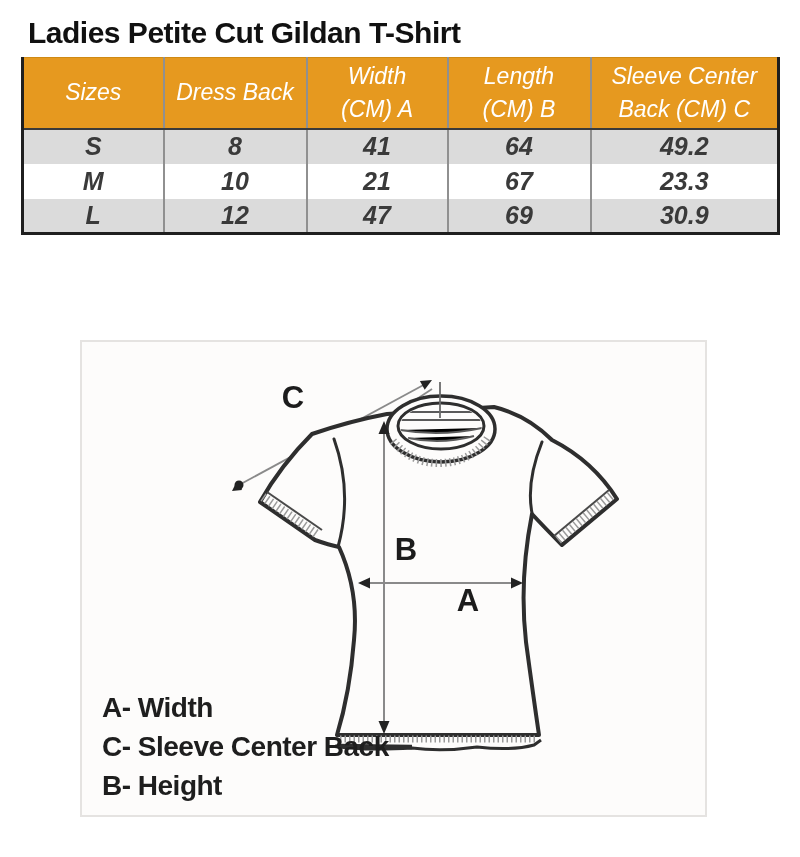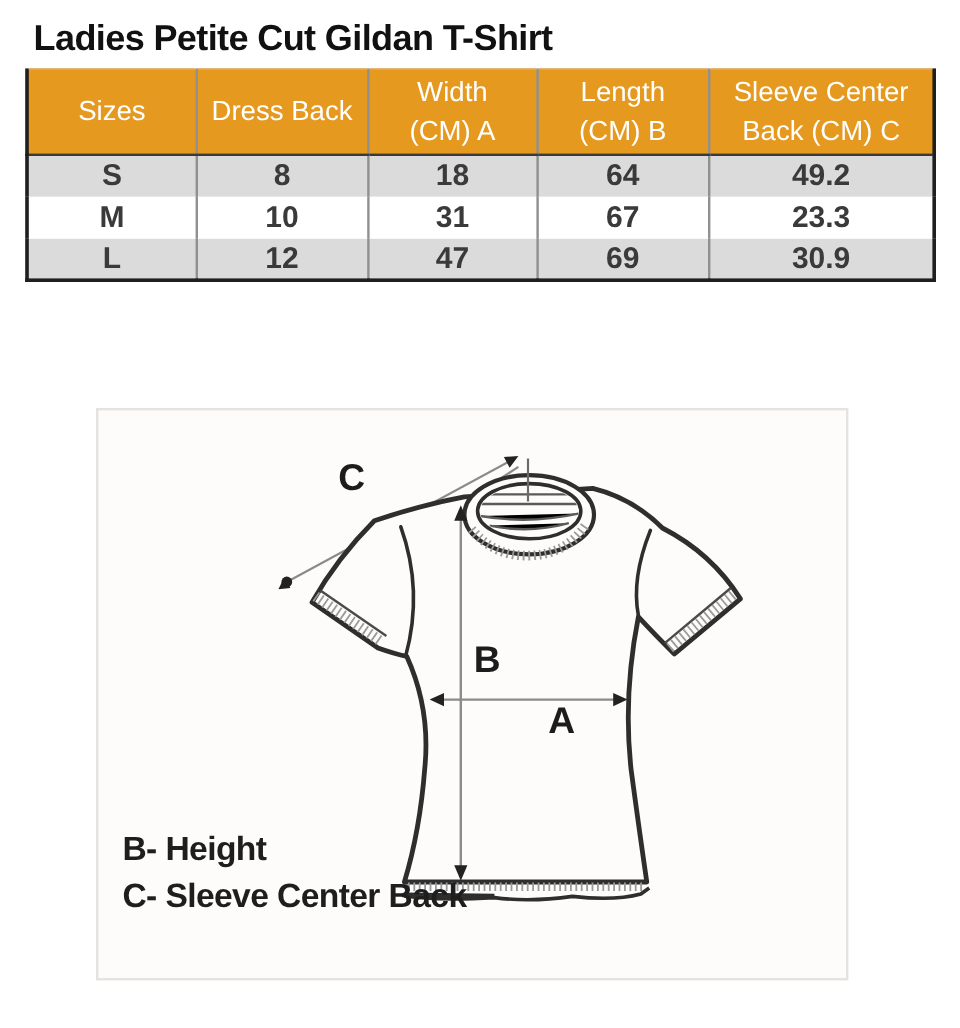--- a/index.html
+++ b/index.html
@@ -20,20 +20,21 @@
   .page-title{
     position:absolute;left:28px;top:16px;
     font-size:30px;font-weight:bold;color:var(--title-color);letter-spacing:-0.5px;
   }
   table.size-table{
     position:absolute;left:21px;top:57px;width:756px;
     border-collapse:collapse;table-layout:fixed;
     border-left:3px solid var(--outer-border);
     border-right:3px solid var(--outer-border);
     border-bottom:3px solid var(--outer-border);
+    font-style:italic;
   }
   table.size-table th{
     height:71px;background:var(--header-bg);color:var(--header-text);
     font-size:23px;font-weight:400;text-align:center;vertical-align:middle;
     border-bottom:2px solid #3a3a3a;border-top:1px solid #cf8a14;
   }
   table.size-table th .hline{display:block;line-height:33px;}
   table.size-table td{
     height:35px;font-size:25px;font-weight:700;color:var(--body-text);
     text-align:center;vertical-align:middle;line-height:1;
@@ -88,28 +89,28 @@
       <th>
           <span class="hline">Sleeve Center</span>
           <span class="hline">Back (CM) C</span>
         </th>
     </tr>
   </thead>
   <tbody>
     <tr>
       <td>S</td>
       <td>8</td>
-      <td>18</td>
+      <td>41</td>
       <td>64</td>
       <td>49.2</td>
     </tr>
     <tr>
       <td>M</td>
       <td>10</td>
-      <td>31</td>
+      <td>21</td>
       <td>67</td>
       <td>23.3</td>
     </tr>
     <tr>
       <td>L</td>
       <td>12</td>
       <td>47</td>
       <td>69</td>
       <td>30.9</td>
     </tr>
@@ -194,16 +195,17 @@
       <polygon points="276,241 288,235.5 288,246.5" fill="#222222"></polygon>
       <polygon points="441,241 429,235.5 429,246.5" fill="#222222"></polygon>
     </g>
 
     <text x="211" y="66" text-anchor="middle" font-size="31" font-weight="bold" fill="#1c1c1c">C</text>
     <text x="324" y="218" text-anchor="middle" font-size="31" font-weight="bold" fill="#1c1c1c">B</text>
     <text x="386" y="269" text-anchor="middle" font-size="31" font-weight="bold" fill="#1c1c1c">A</text>
   </svg>
 
   <div class="legend">
+    <div>A- Width</div>
+    <div>C- Sleeve Center Back</div>
     <div>B- Height</div>
-    <div>C- Sleeve Center Back</div>
   </div>
 </div>
 
 </body></html>

